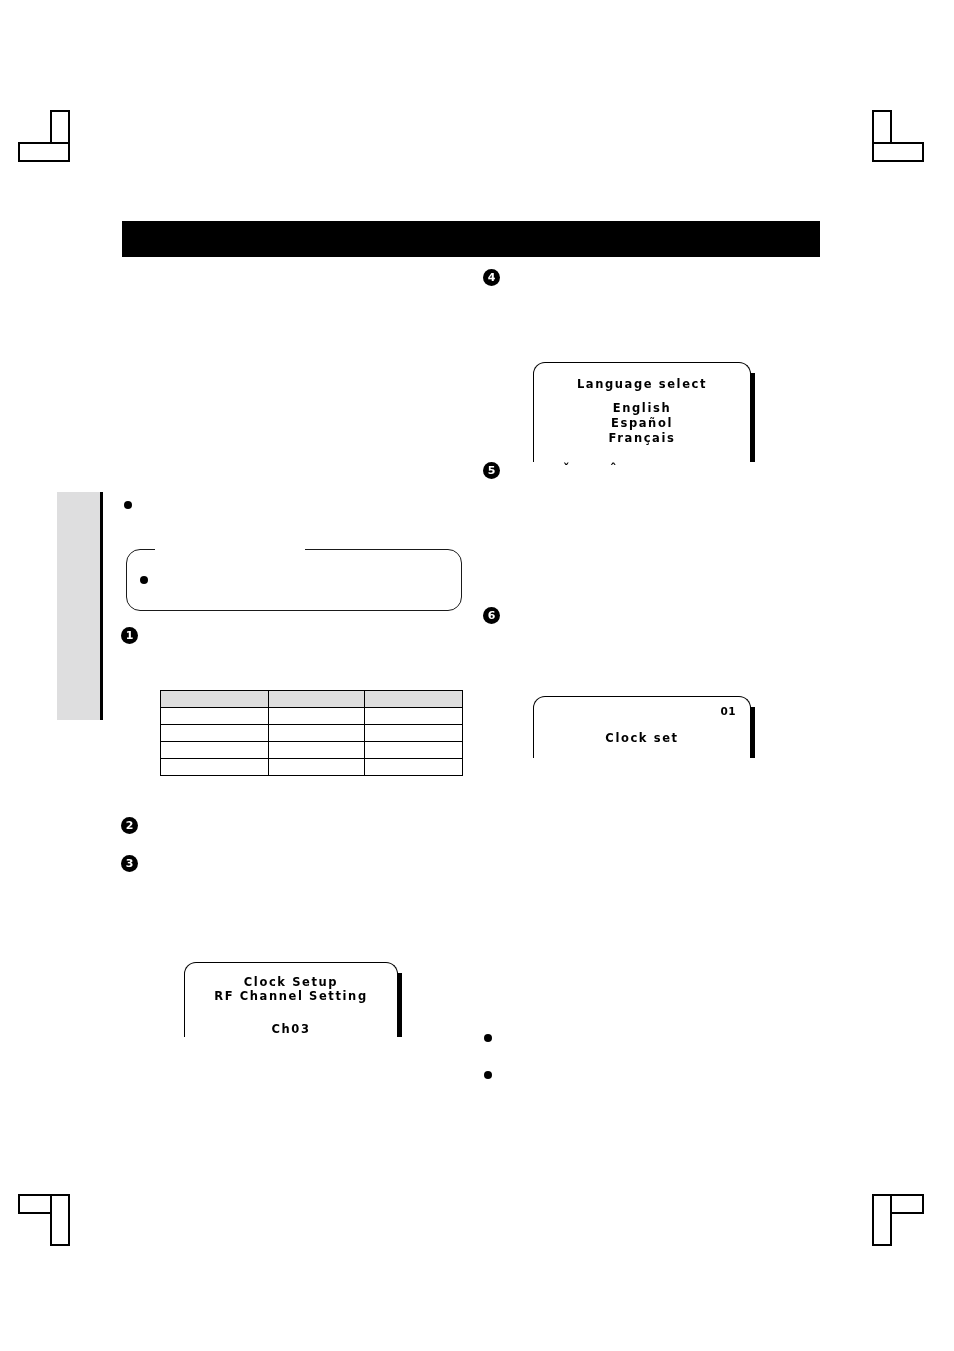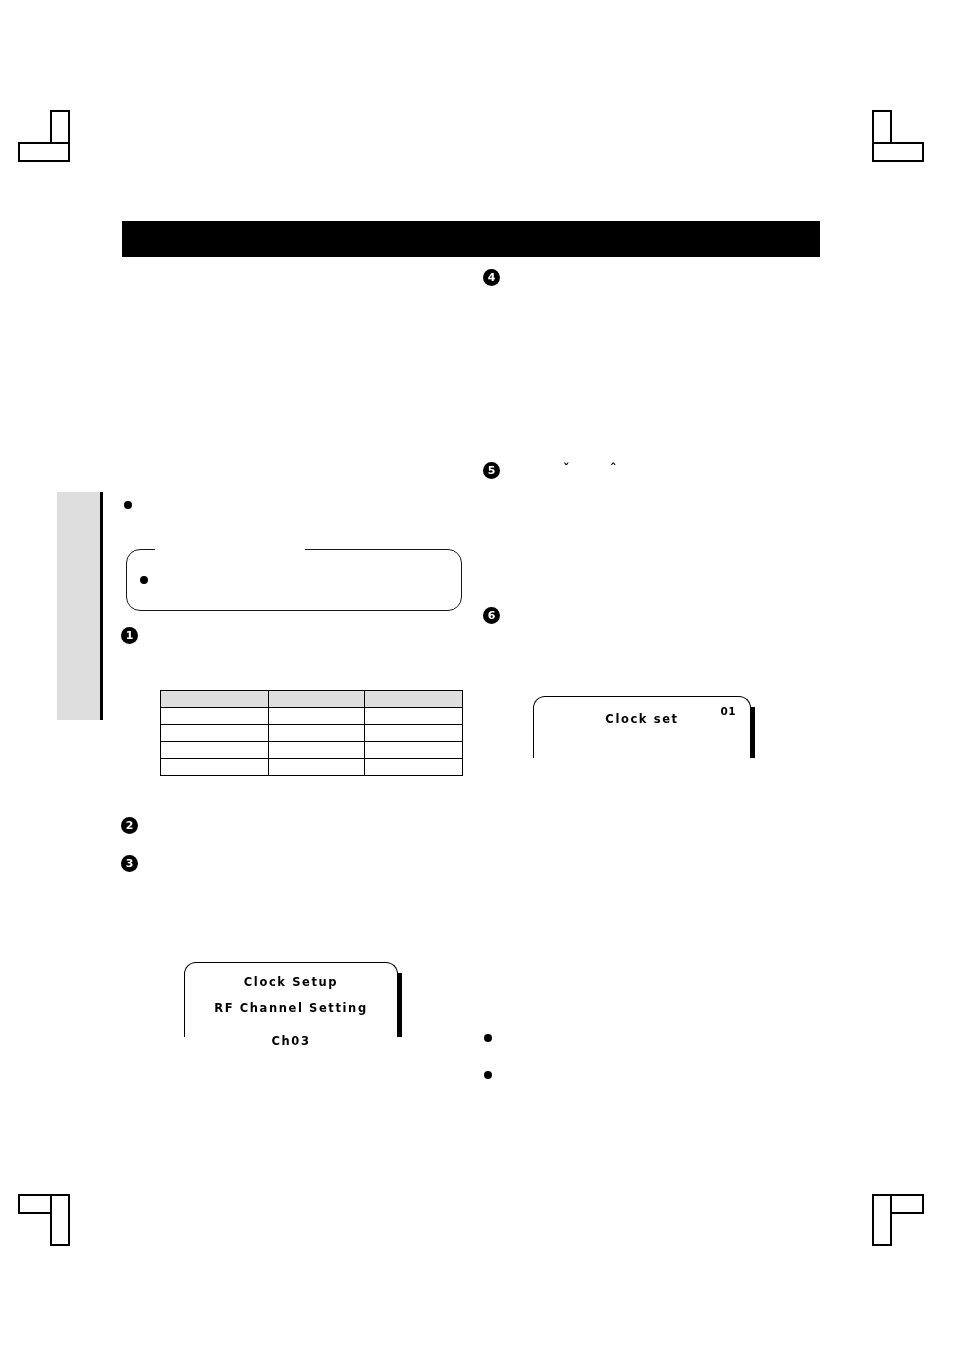--- a/index.html
+++ b/index.html
@@ -218,25 +218,25 @@
   }
 
   #osd-language { left: 533px; top: 362px; width: 218px; height: 100px; }
   #osd-language .opt-list {
     margin-top: 10px;
     text-align: center;
   }
   #osd-language .opt-list .osd-line { line-height: 15px; }
 
   #osd-clock { left: 533px; top: 696px; width: 218px; height: 62px; }
-  #osd-clock .osd-title { margin-top: 15px; }
+  #osd-clock .osd-title { margin-top: 34px; }
 
   #osd-autosetup { left: 184px; top: 962px; width: 214px; height: 75px; }
   #osd-autosetup .osd-title { margin-top: 12px; }
-  #osd-autosetup .osd-sub { margin-top: 12px; }
+  #osd-autosetup .osd-sub { }
   #osd-autosetup .osd-sub2 { margin-top: 19px; }
 
   
   .chevron-pair {
     position: absolute;
     font-family: "DejaVu Sans", sans-serif;
     font-size: 13px;
     font-weight: bold;
     letter-spacing: 18px;
     color: #000000;
@@ -331,20 +331,29 @@
   <div class="osd" id="osd-autosetup">
     <div class="shadow"></div>
     <div class="osd-line osd-title">Clock Setup</div>
     <div class="osd-line osd-sub">RF Channel Setting</div>
     <div class="osd-line osd-sub2">Ch03</div>
   </div>
 
   <div class="step-num" style="left:483px; top:269px;">4</div>
   <div class="text-line" style="left:508px; top:270px; width:310px;"></div>
 
+  <div class="osd" id="osd-language">
+    <div class="shadow"></div>
+    <div class="osd-line osd-title">Language select</div>
+    <div class="opt-list">
+      <div class="osd-line">English</div>
+      <div class="osd-line">Español</div>
+      <div class="osd-line">Français</div>
+    </div>
+  </div>
 
   <div class="step-num" style="left:483px; top:462px;">5</div>
   <div class="text-line" style="left:508px; top:463px; width:40px;"></div>
   <div class="chevron-pair" style="left:563px; top:461px;">ˇ  ˆ</div>
 
   <div class="step-num" style="left:483px; top:607px;">6</div>
   <div class="text-line" style="left:508px; top:608px; width:310px;"></div>
 
   <div class="osd" id="osd-clock">
     <div class="shadow"></div>

